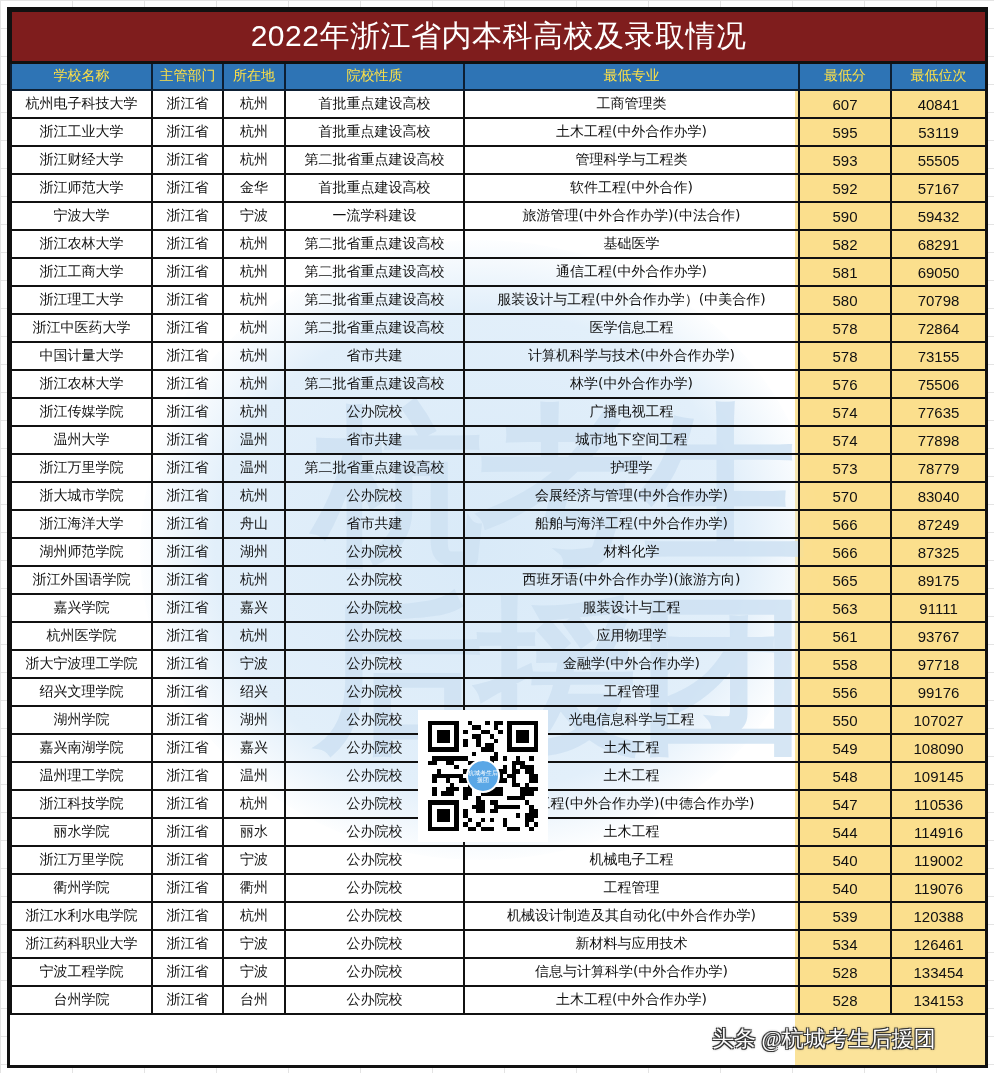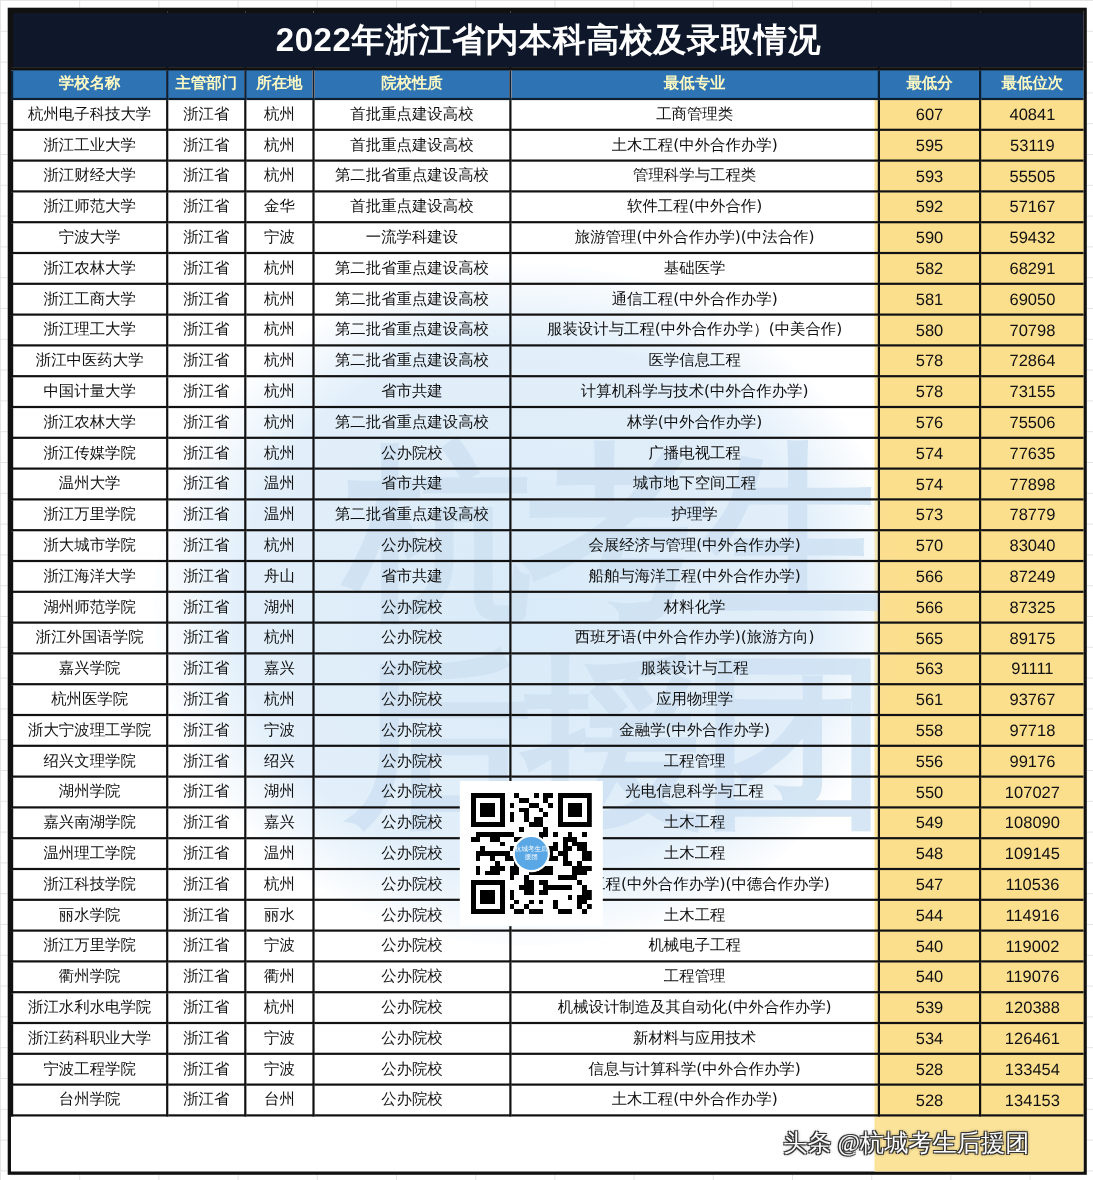--- a/index.html
+++ b/index.html
@@ -31,26 +31,26 @@
   .yellowband {
     position: absolute; left: 785px; top: 78px; width: 193px; height: 980px;
     background: #fbe39a; z-index: 0;
   }
   table {
     position: relative; z-index: 2;
     width: 975px; border-collapse: collapse; table-layout: fixed;
   }
   td, th { border: 2px solid #111; text-align: center; vertical-align: middle; white-space: nowrap; overflow: hidden; }
   .title-row td {
-    height: 51px; background: #0f172a; color: #ffffff;
-    font-size: 30px; font-weight: bold; border-bottom: 3px solid #111;
+    height: 51px; background: #7f1d1d; color: #ffffff;
+    font-size: 30px; font-weight: normal; border-bottom: 3px solid #111;
     font-family: "Liberation Sans", "DejaVu Sans", sans-serif; letter-spacing: 0.5px;
   }
   .head-row th {
-    height: 28px; background: #2e74b5; color: #fef9c3; font-weight: bold; font-size: 14px;
+    height: 28px; background: #2e74b5; color: #fde047; font-weight: normal; font-size: 14px;
     border-color: #0d1f33;
   }
   tbody.body td { height: 28px; font-size: 14px; color: #111; background: transparent; }
   tbody.body td.score, tbody.body td.rank { background: rgba(251,222,140,0.92); font-family: "Liberation Sans", sans-serif; font-size: 15px; }
   .qr {
     position: absolute; left: 408px; top: 700px; width: 130px; height: 132px;
     background: #fff; z-index: 3; padding: 10px;
   }
   .qr svg { width: 110px; height: 112px; display: block; }
   .qr-badge {

